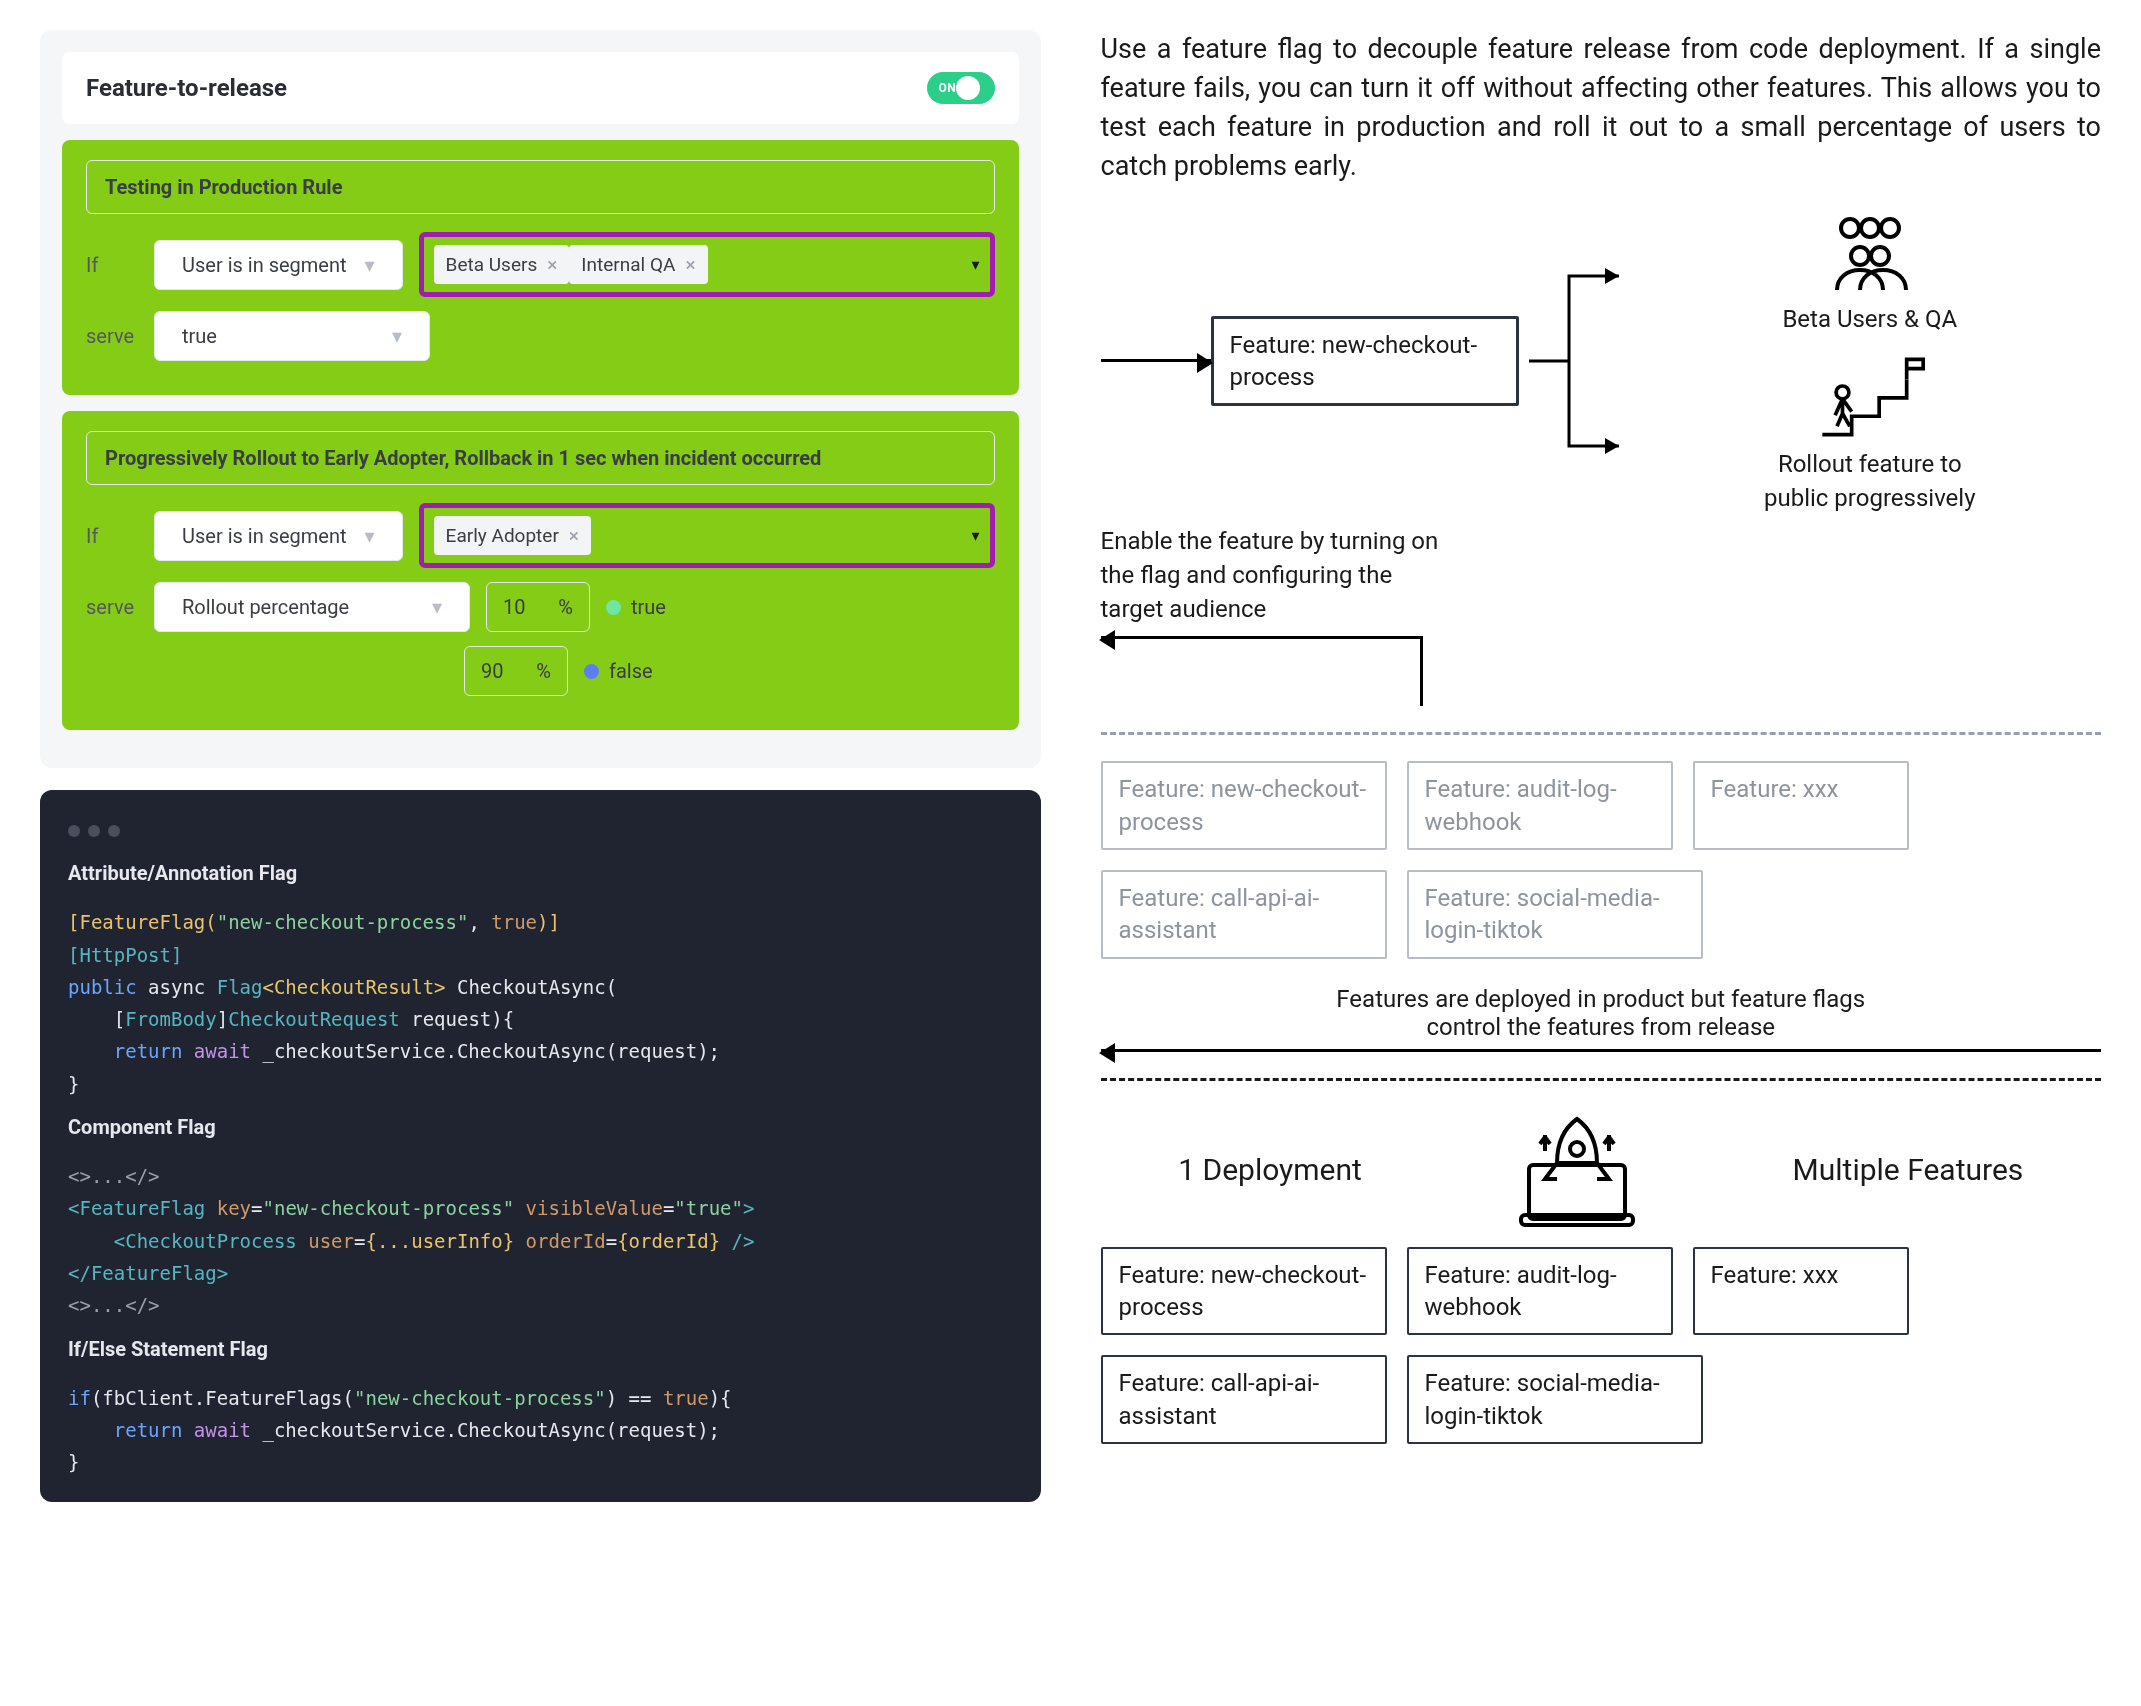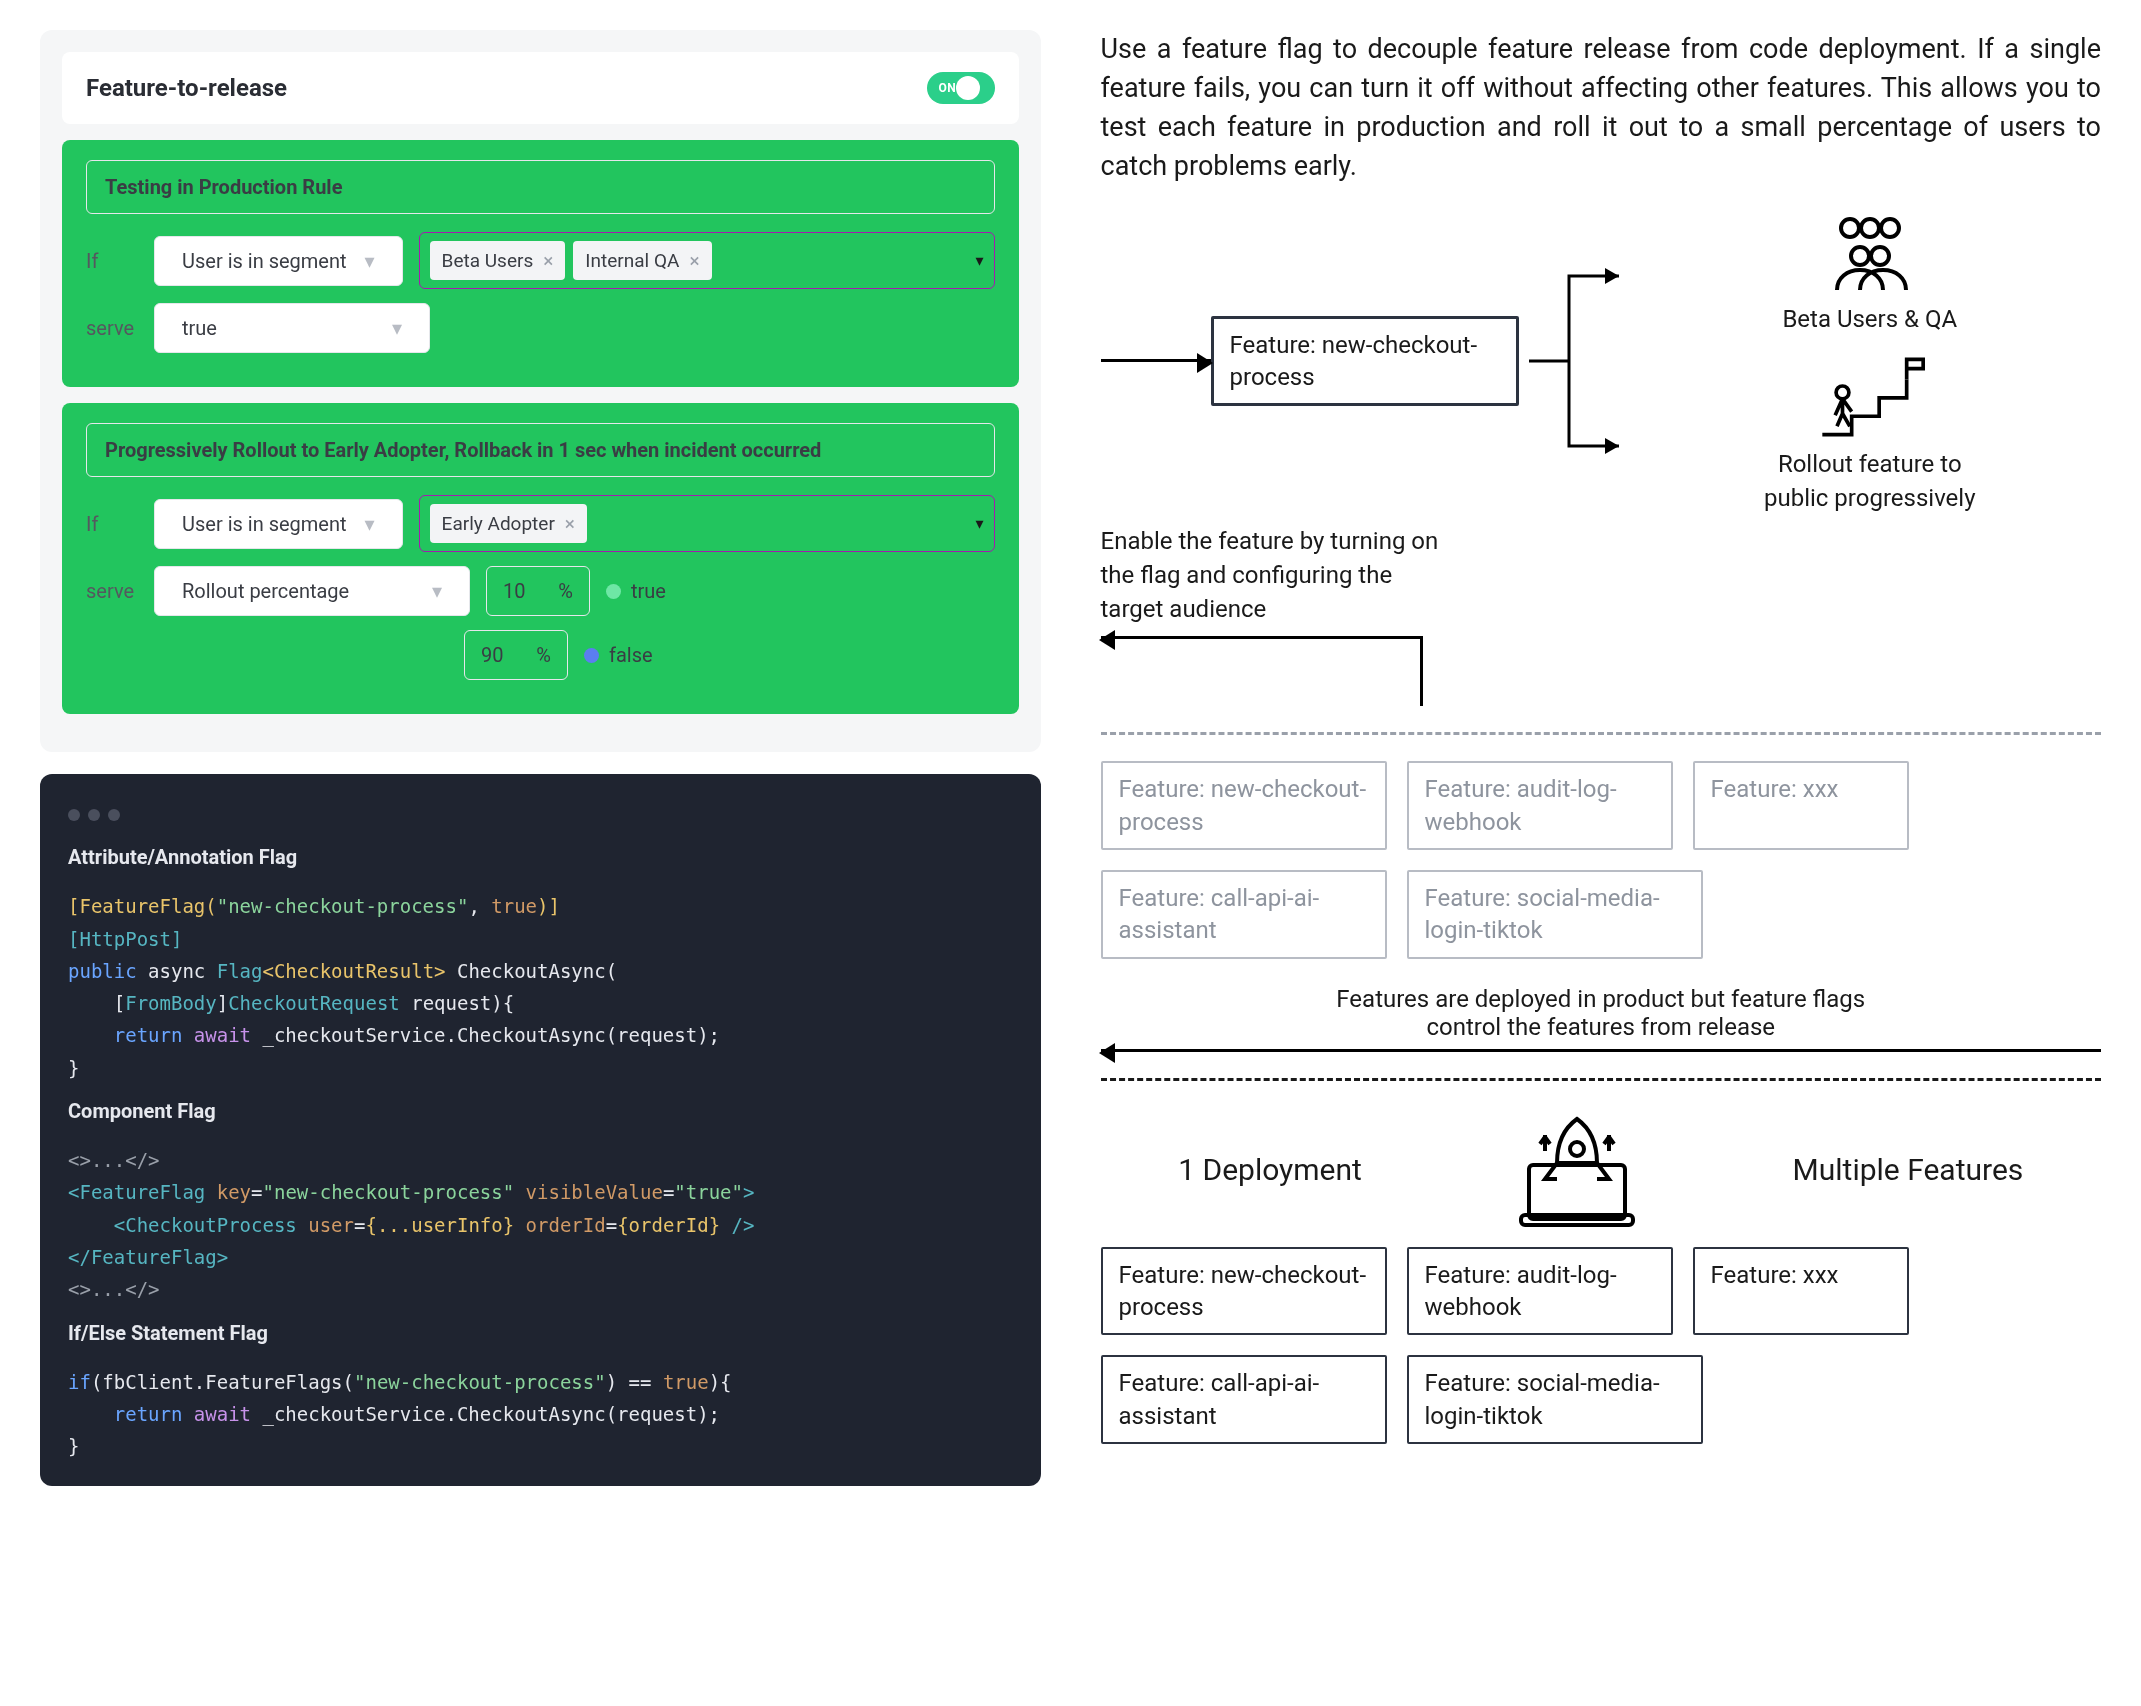--- a/index.html
+++ b/index.html
@@ -6,27 +6,27 @@
 .page{max-width:2141px;padding:30px 40px;box-sizing:border-box;display:flex;gap:60px}
 .col{flex:1;min-width:0}
 
 
 .panel{background:#f5f6f7;border-radius:12px;padding:22px}
 .hdr{background:#fff;border-radius:8px;padding:20px 24px;display:flex;align-items:center;justify-content:space-between;margin-bottom:16px}
 .hdr .title{font-weight:700;font-size:24px;color:#2a2d34}
 .toggle{display:flex;align-items:center;background:#2bcf8a;border-radius:20px;height:32px;width:68px;padding:0 4px;box-sizing:border-box;justify-content:flex-start}
 .toggle .on{color:#fff;font-size:12px;font-weight:700;padding-left:8px;letter-spacing:.5px}
 .toggle .knob{width:24px;height:24px;background:#fff;border-radius:50%}
-.rule{background:#22c55e;border-radius:8px;padding:20px 24px;margin-bottom:16px}
+.rule{background:#84cc16;border-radius:8px;padding:20px 24px;margin-bottom:16px}
 .rule-title{border:1px solid #e5e7eb;border-radius:6px;padding:14px 18px;font-weight:700;font-size:20px;color:#3a3d44;margin-bottom:18px}
 .row{display:flex;align-items:center;gap:16px;margin-bottom:14px;flex-wrap:wrap}
 .row .lbl{font-size:20px;color:#55585f;min-width:52px}
 .sel{border:1px solid #e5e7eb;border-radius:6px;padding:12px 27px;display:flex;align-items:center;gap:18px;font-size:20px;color:#3a3d44;background:#fff}
 .sel .chev{color:#b8bcc4}
-.chips{border:1px solid #a21caf;border-radius:6px;padding:8px 10px;display:flex;gap:8px;align-items:center;flex:1}
+.chips{border:5px solid #a21caf;border-radius:6px;padding:8px 10px;display:flex;align-items:center;flex:1}
 .chip{background:#f3f4f6;border-radius:4px;padding:8px 12px;font-size:19px;color:#3a3d44;display:flex;align-items:center;gap:10px}
 .chip .x{color:#9aa0aa}
 .pct{border:1px solid #e5e7eb;border-radius:6px;padding:12px 16px;font-size:20px;color:#3a3d44;display:inline-flex;gap:8px;width:70px;justify-content:space-between}
 .dot{width:15px;height:15px;border-radius:50%;display:inline-block;margin-right:10px}
 .dt{background:#6ee7a5}
 .df{background:#5b7ef0}
 .serve-opt{display:flex;align-items:center;font-size:20px;color:#3a3d44}
 .sub{padding-left:378px}
 
 

